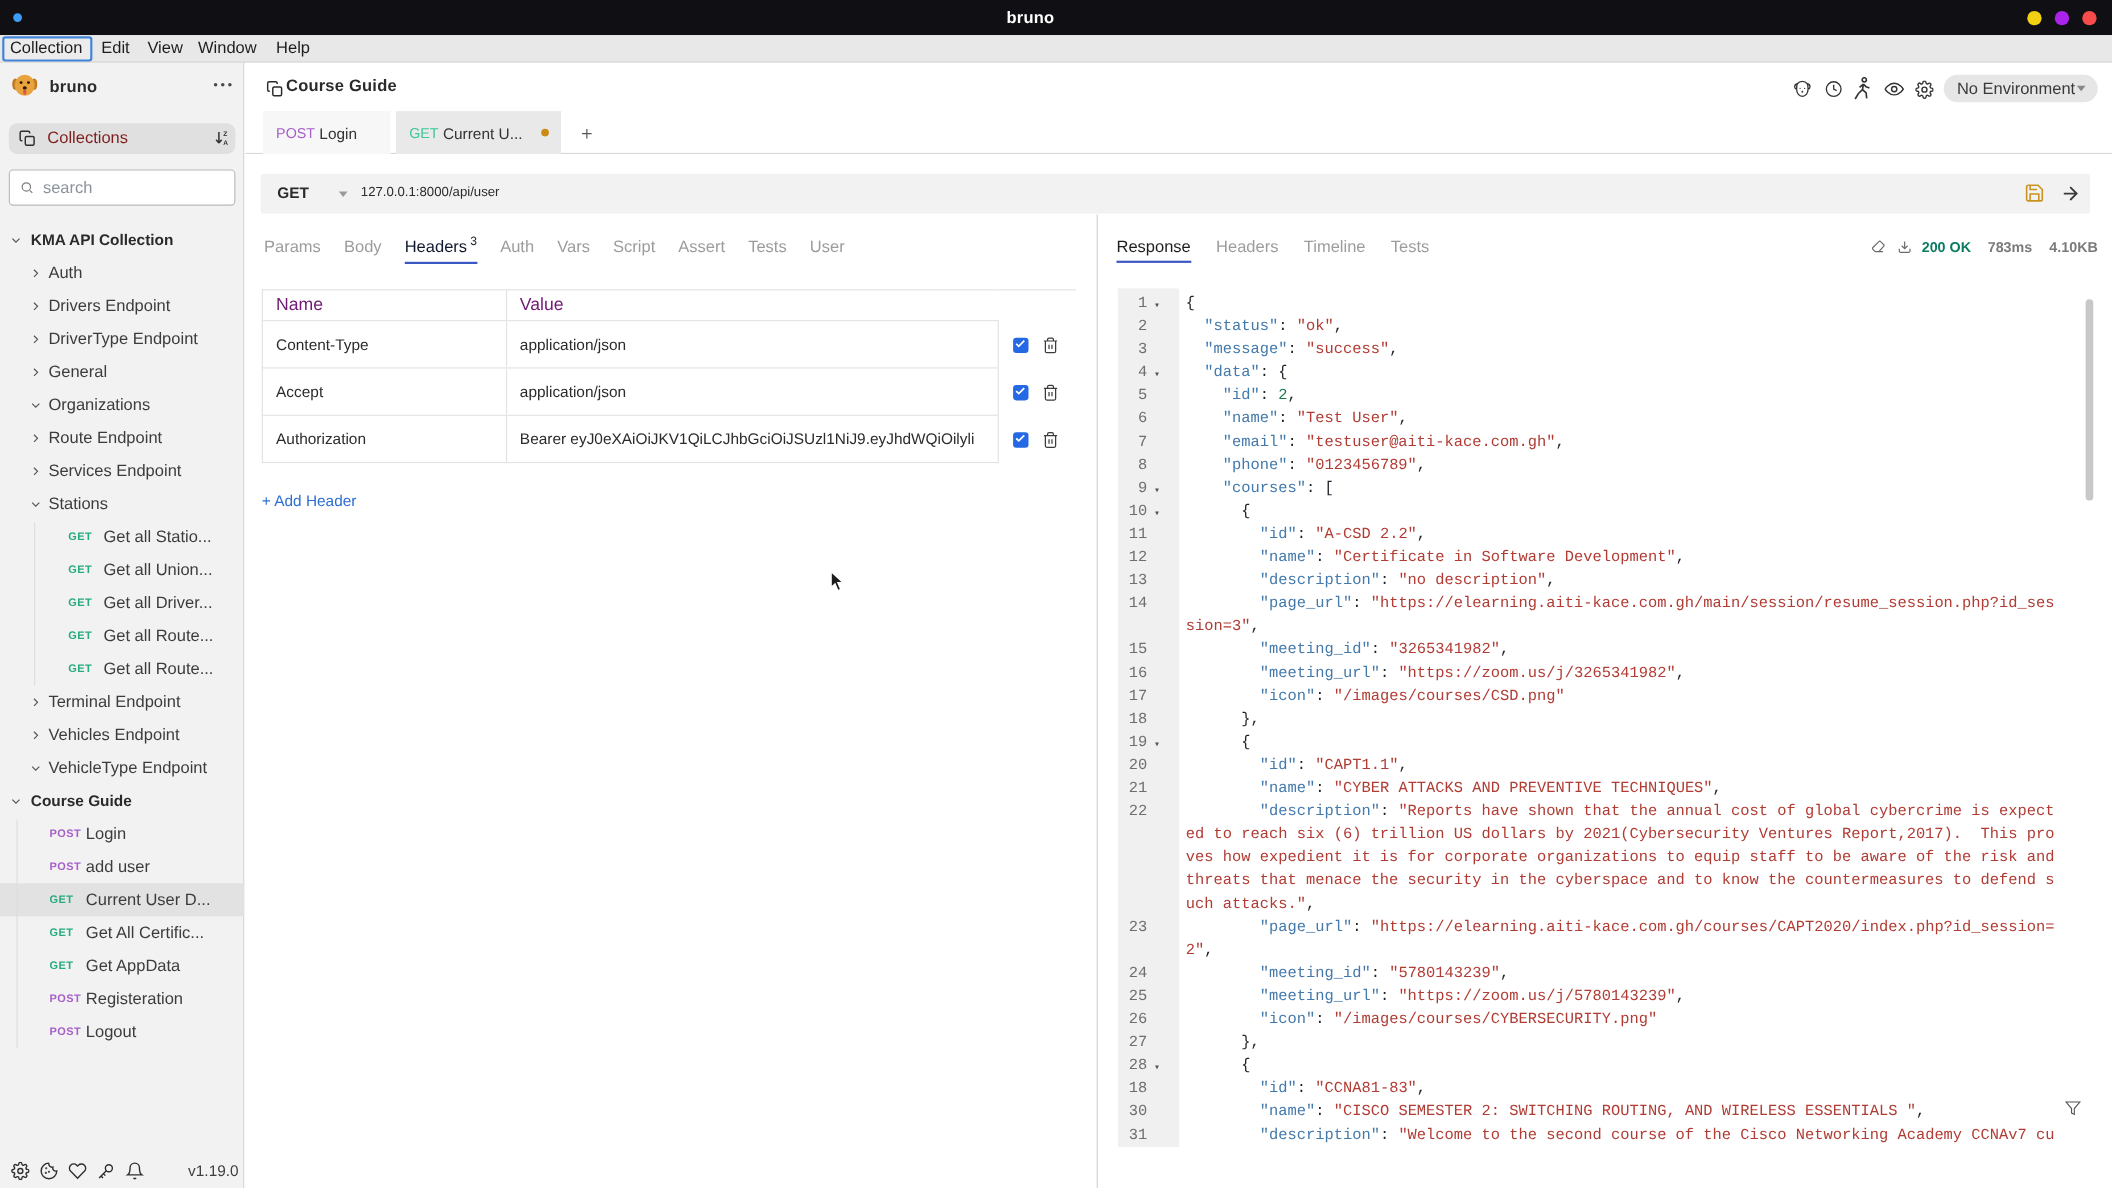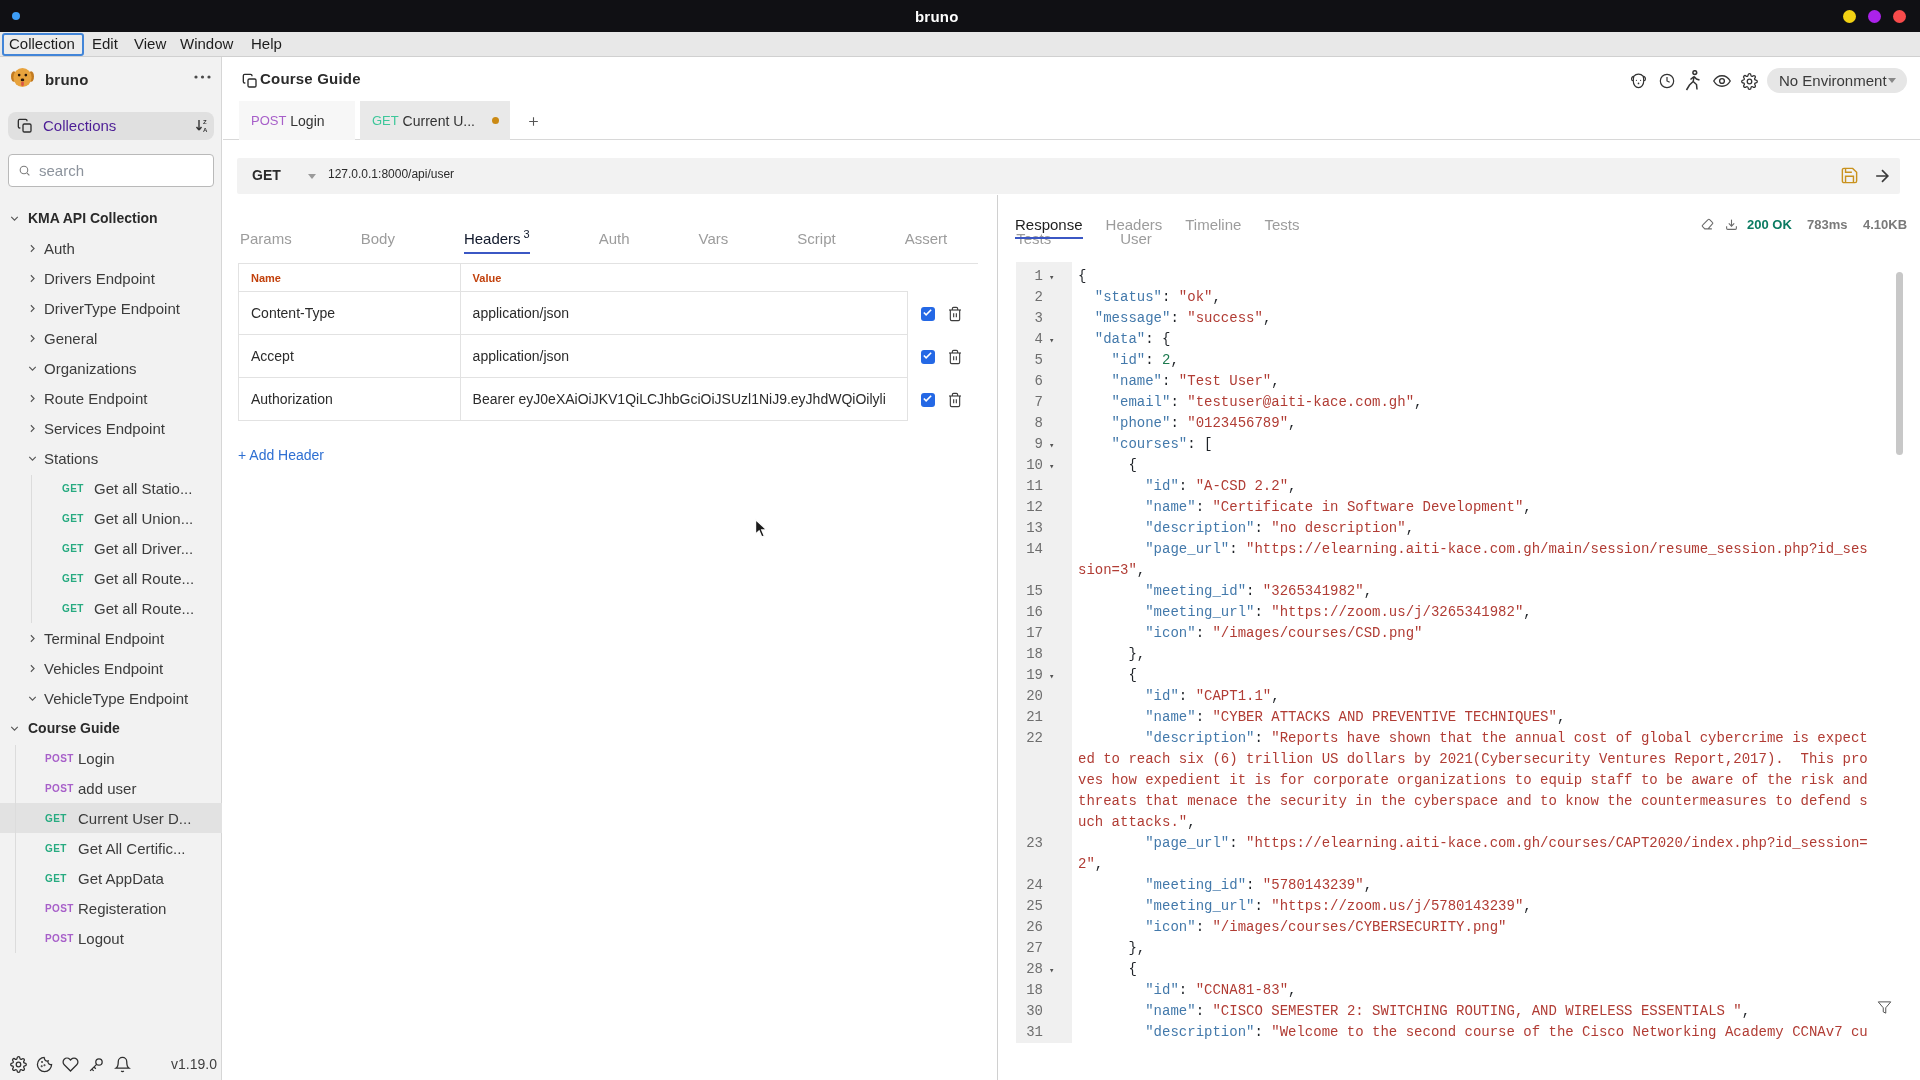--- a/index.html
+++ b/index.html
@@ -14,21 +14,21 @@
 .l-r { left:1893px; background:#f84b4b; }
 
 .menubar { position:absolute; left:0; top:32px; width:1920px; height:25px; background:#e8e8e8; border-bottom:1px solid #d0d0d0; font-size:15px; color:#1d1d1d; }
 .mi { position:absolute; top:3px; }
 .mi-box { position:absolute; left:2px; top:1px; width:82px; height:23px; border:2px solid #4285d8; border-radius:3px; background:#ececec; }
 
 .sidebar { position:absolute; left:0; top:57px; width:222px; height:1023px; background:#f2f2f2; border-right:1px solid #d6d6d6; }
 .brand { position:absolute; left:0; top:0; width:222px; height:48px; }
 .brandname { position:absolute; left:45px; top:14px; font-size:15px; font-weight:bold; color:#2b2b2b; letter-spacing:0.2px; }
 .colrow { position:absolute; left:8px; top:55px; width:206px; height:28px; background:#e0e0e0; border-radius:8px; }
-.colrow .txt { position:absolute; left:35px; top:5px; font-size:15px; color:#4c1d95; }
+.colrow .txt { position:absolute; left:35px; top:5px; font-size:15px; color:#7f1d1d; }
 .searchbox { position:absolute; left:8px; top:97px; width:206px; height:33px; background:#fff; border:1px solid #b9b9b9; border-radius:4px; }
 .searchbox .ph { position:absolute; left:30px; top:7px; font-size:15px; color:#8c939c; }
 
 .tree { position:absolute; left:0; top:146px; width:222px; }
 .trow { position:relative; height:30px; display:flex; align-items:center; font-size:15px; color:#3c3c3c; }
 .trow.sel { background:#e2e2e2; }
 .trow .chev { display:flex; width:13px; height:13px; }
 .trow.root { padding-left:8px; font-weight:bold; font-size:14px; color:#2a2a2a; }
 .trow.root .chev { margin-right:7px; }
 .trow.l2 { padding-left:26px; }
@@ -61,27 +61,27 @@
 .tab2 { left:137px; width:150px; background:#e9e9e9; }
 .tabplus { position:absolute; left:304px; top:14px; width:13px; height:13px; color:#555; }
 .dot-unsaved { position:absolute; right:11px; top:16px; width:7px; height:7px; border-radius:50%; background:#cb8a14; }
 
 .urlrow { position:absolute; left:14px; top:101px; width:1663px; height:36px; background:#f2f2f2; border-radius:2px; }
 .urlmeth { position:absolute; left:15px; top:9px; font-size:14px; font-weight:bold; color:#2b2b2b; }
 .urlrow .caret { position:absolute; left:71px; top:16px; border-left-width:4.5px; border-right-width:4.5px; border-top-width:5px; border-top-color:#9a9a9a; }
 .urltext { position:absolute; left:91px; top:9px; font-size:12px; color:#2b2b2b; }
 
 .reqpane { position:absolute; left:0; top:137px; width:774px; height:886px; }
-.rqtabs { position:absolute; left:17px; top:36px; display:flex; font-size:15px; color:#9c9c9c;gap:48px; }
+.rqtabs { position:absolute; left:17px; top:22px; display:flex; font-size:15px; color:#9c9c9c; }
 .rqtabs .it { margin-right:21px; position:relative; line-height:18px; padding-bottom:3px; }
 .rqtabs .active { color:#0f172a; border-bottom:2px solid #3b57c4; }
 .sup3 { font-size:11px; position:relative; top:-6px; margin-left:3px; }
 .htable { position:absolute; left:15px; top:69px; width:740px; border-collapse:collapse; font-size:14px; color:#2b2b2b; }
 .htable td, .htable th { border:1px solid #e2e2e2; border-right:none; height:43px; padding:0 12px; text-align:left; font-weight:normal; }
-.htable tr.hd th { height:28px; font-weight:bold; color:#c2410c; font-size:11px; }
+.htable tr.hd th { height:28px; font-weight:normal; color:#701a75; font-size:16px; }
 .htable .c1 { width:222px; }
 .htable .c2 { width:447px; }
 .htable .c3 { width:71px; border-left:1px solid #e2e2e2; border-top:none; border-bottom:none; padding:0 0 0 13px; vertical-align:middle; }
 .htable tr.hd .c3 { border:none; border-top:1px solid #e2e2e2; }
 .cbx { display:inline-block; width:14px; height:14px; background:#2468e5; border-radius:3px; vertical-align:middle; text-align:center; line-height:11px; }
 .trash { vertical-align:middle; margin-left:12px; }
 .addheader { position:absolute; left:15px; top:253px; font-size:14px; color:#2e6fd2; }
 
 .vdivider { position:absolute; left:774px; top:138px; width:1px; height:885px; background:#d0d0d0; }
 .resppane { position:absolute; left:775px; top:137px; width:922px; height:886px; }

